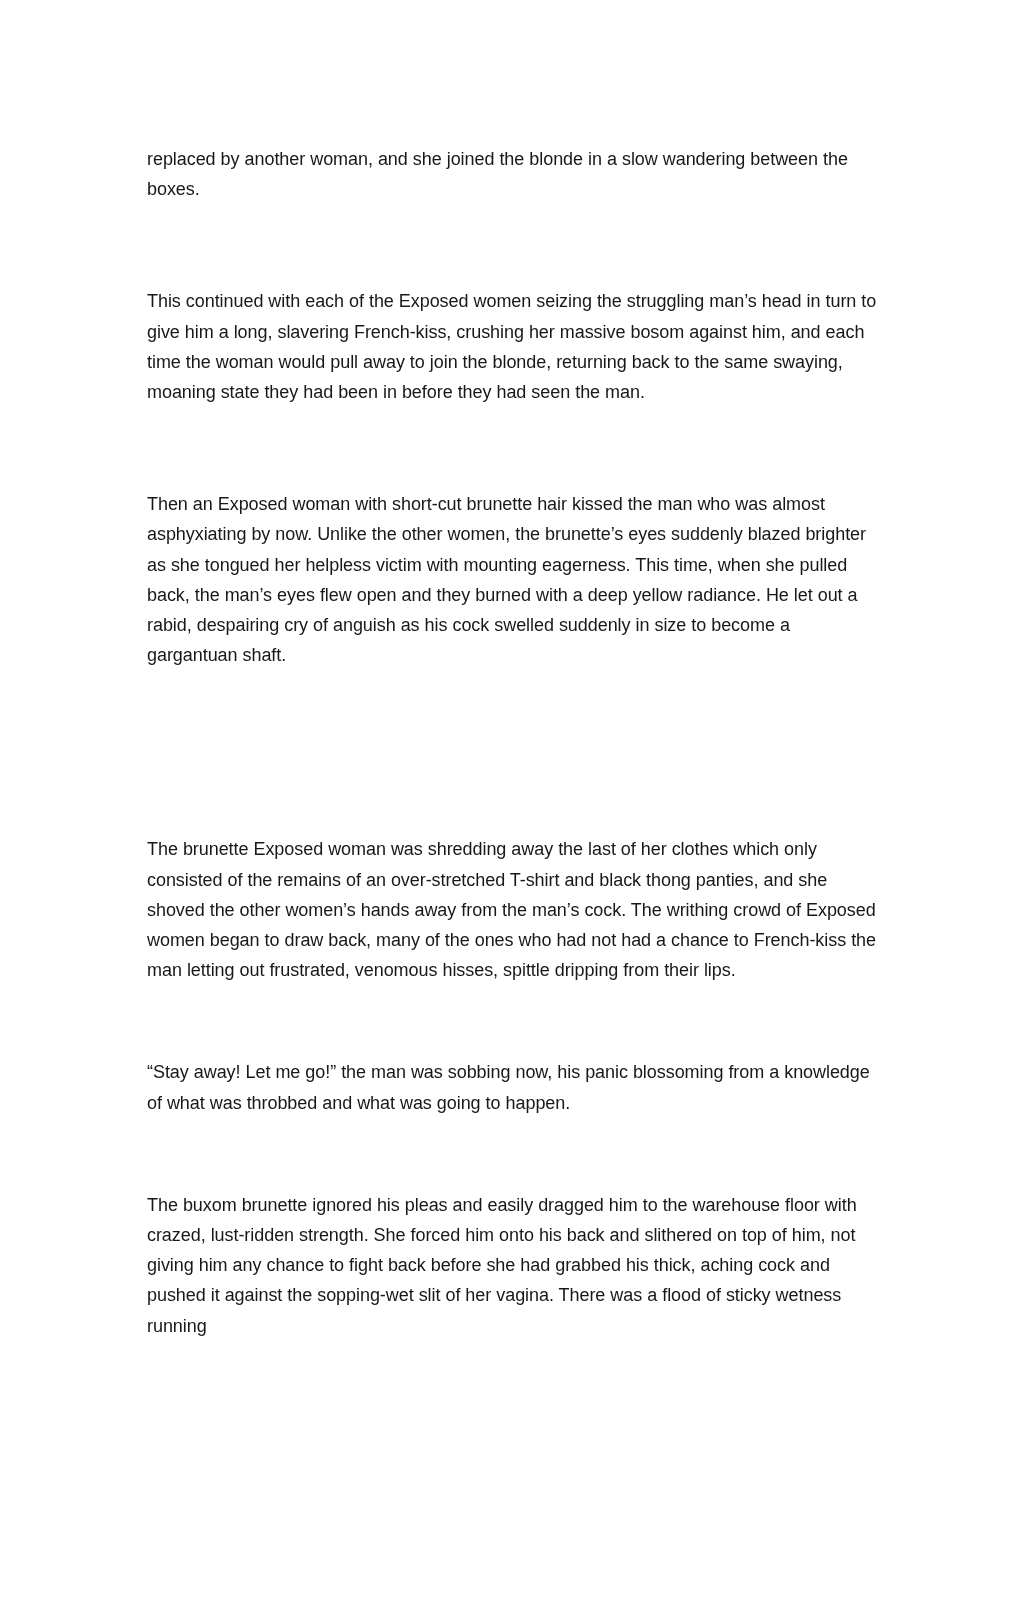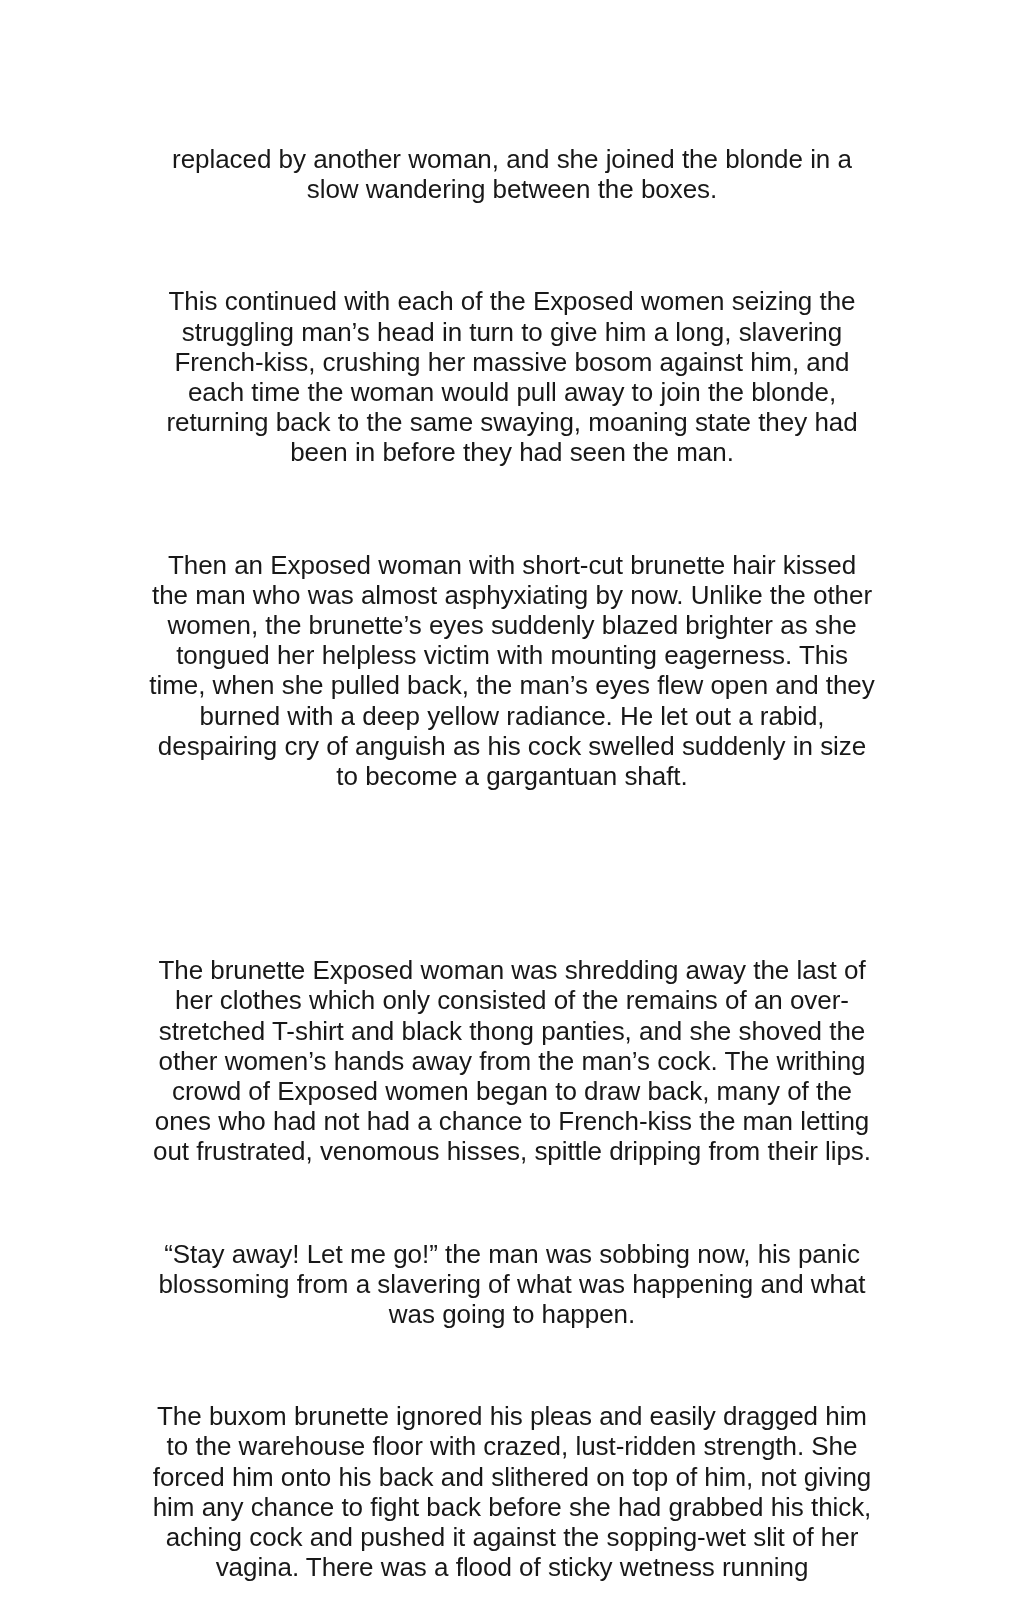--- a/index.html
+++ b/index.html
@@ -22,26 +22,26 @@
     box-sizing: border-box;
     overflow: hidden;
   }
   .text-column {
     position: absolute;
     left: 147px;
     top: 144px;
     width: 730px;
   }
   .para {
-    font-size: 26px;
+    font-size: 18px;
     line-height: 30.2px;
     letter-spacing: -0.06px;
     color: #181818;
     margin: 0;
-    text-align: center;
+    text-align: left;
     word-spacing: 0.1px;
   }
   
   .gap-lg { height: 82px; }
   .gap-md { height: 72px; }
 </style>
 </head>
 <body>
 
 <div class="page">
@@ -54,19 +54,19 @@
     <div class="gap-lg"></div>
 
     <p class="para">Then an Exposed woman with short-cut brunette hair kissed the man who was almost asphyxiating by now. Unlike the other women, the brunette’s eyes suddenly blazed brighter as she tongued her helpless victim with mounting eagerness. This time, when she pulled back, the man’s eyes flew open and they burned with a deep yellow radiance.  He let out a rabid, despairing cry of anguish as his cock swelled suddenly in size to become a gargantuan shaft.</p>
     <div class="gap-lg"></div>
 
     <div class="gap-lg"></div>
 
     <p class="para">The brunette Exposed woman was shredding away the last of her clothes which only consisted of the remains of an over-stretched T-shirt and black thong panties, and she shoved the other women’s hands away from the man’s cock.  The writhing crowd of Exposed women began to draw back, many of the ones who had not had a chance to French-kiss the man letting out frustrated, venomous hisses, spittle dripping from their lips.</p>
     <div class="gap-md"></div>
 
-    <p class="para">“Stay away!  Let me go!” the man was sobbing now, his panic blossoming from a slavering of what was happening and what was going to happen.</p>
+    <p class="para">“Stay away!  Let me go!” the man was sobbing now, his panic blossoming from a knowledge of what was throbbed and what was going to happen.</p>
     <div class="gap-md"></div>
 
     <p class="para">The buxom brunette ignored his pleas and easily dragged him to the warehouse floor with crazed, lust-ridden strength.  She forced him onto his back and slithered on top of him, not giving him any chance to fight back before she had grabbed his thick, aching cock and pushed it against the sopping-wet slit of her vagina.  There was a flood of sticky wetness running</p>
 
   </div>
 </div>
 
 </body></html>

